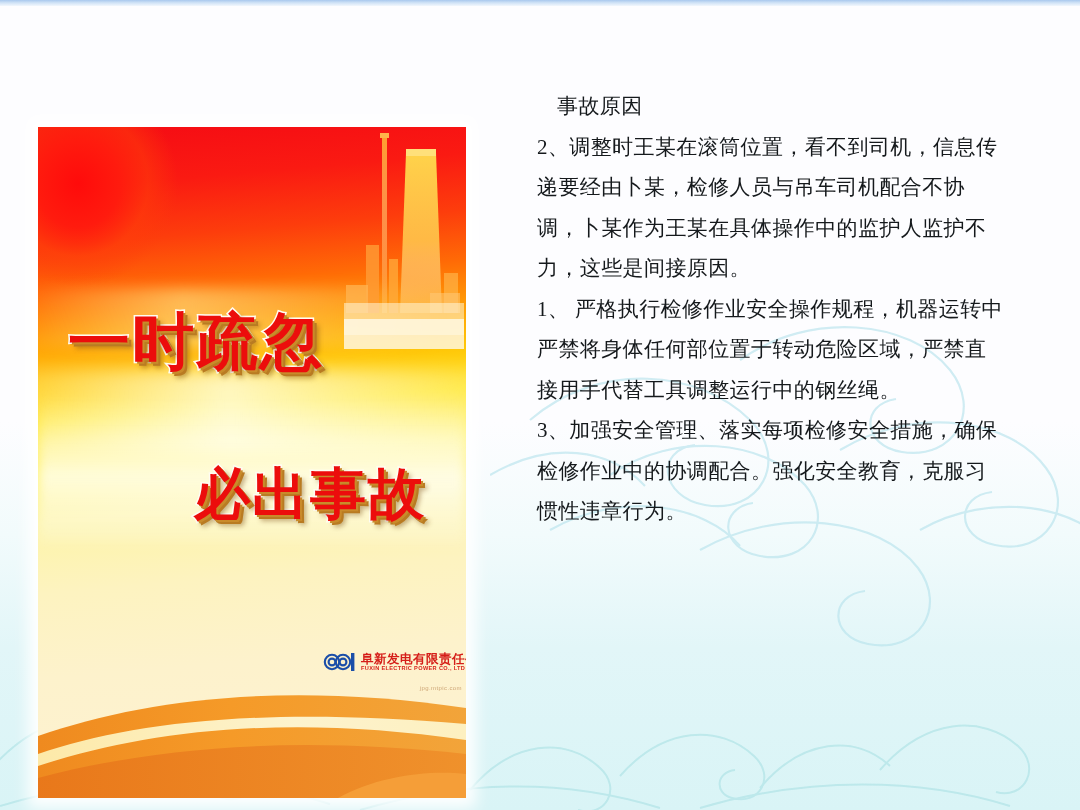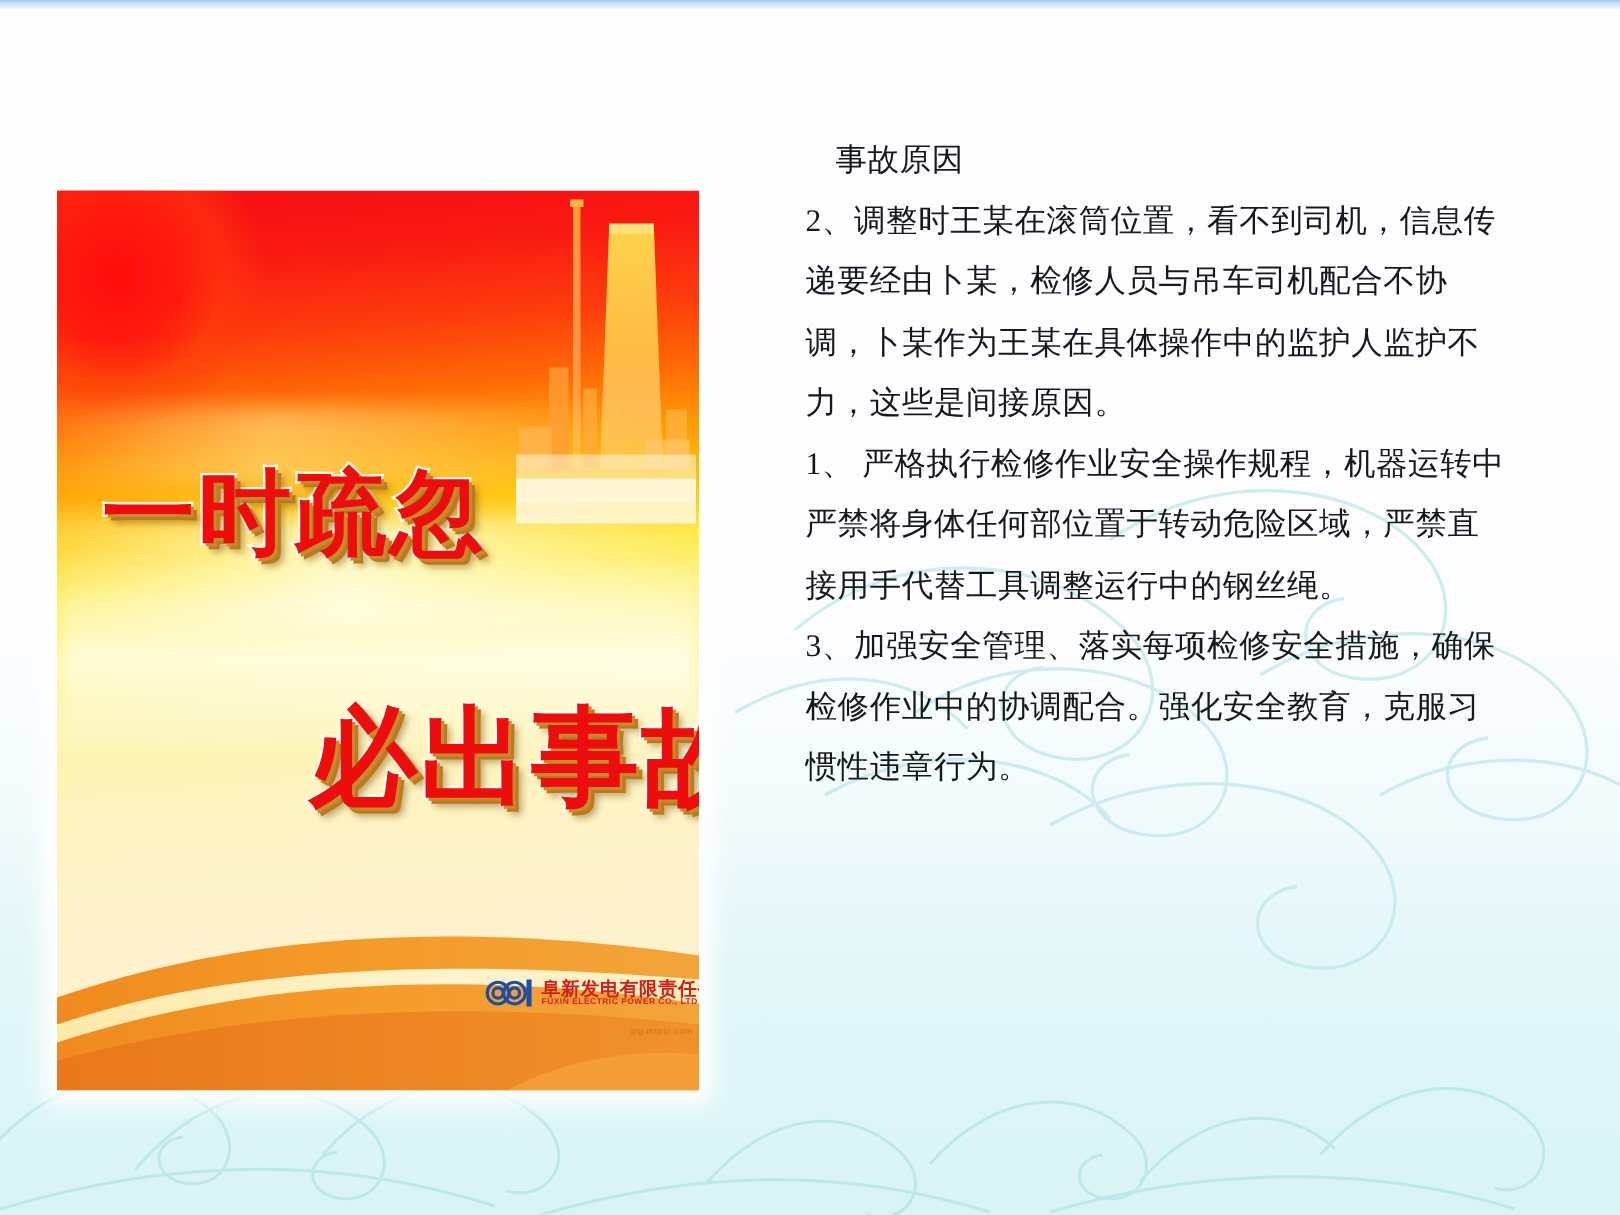--- a/index.html
+++ b/index.html
@@ -31,21 +31,21 @@
   }
 
   
   .deco { position:absolute; pointer-events:none; }
   #deco-clouds { right:-30px; top:300px; width:620px; height:420px; opacity:.85; }
   #deco-waves  { left:0; bottom:0; width:1080px; height:190px; opacity:.9; }
 
   
   #poster {
     position:absolute; left:38px; top:127px;
-    width:428px; height:600px;
+    width:428px; height:671px;
     overflow:hidden;
     box-shadow:0 0 14px 10px rgba(255,255,255,.95);
   }
   
   #sky {
     position:absolute; left:0; top:0; width:100%; height:100%;
     background:
       linear-gradient(175deg,
         #f50b14   0%,
         #fa1a12   9%,
@@ -96,21 +96,21 @@
     letter-spacing:2px;
     white-space:nowrap;
     -webkit-text-stroke:3px #fffdf2;
     paint-order:stroke fill;
     text-shadow:
        2px 2px 0 #c98b2a,
        4px 4px 0 #b97b22,
        6px 6px 5px rgba(120,70,10,.45);
   }
   #poster-line-1 { left:30px;  top:173px; font-size:62px; }
-  #poster-line-2 { left:168px; top:330px; font-size:72px; }
+  #poster-line-2 { left:156px; top:330px; font-size:56px; }
 
   
   #ribbon { position:absolute; left:0; bottom:0; width:100%; height:140px; }
 
   
   #logo-block {
     position:absolute; left:285px; top:519px;
     width:140px; height:32px;
     display:flex; align-items:center; gap:4px;
   }

